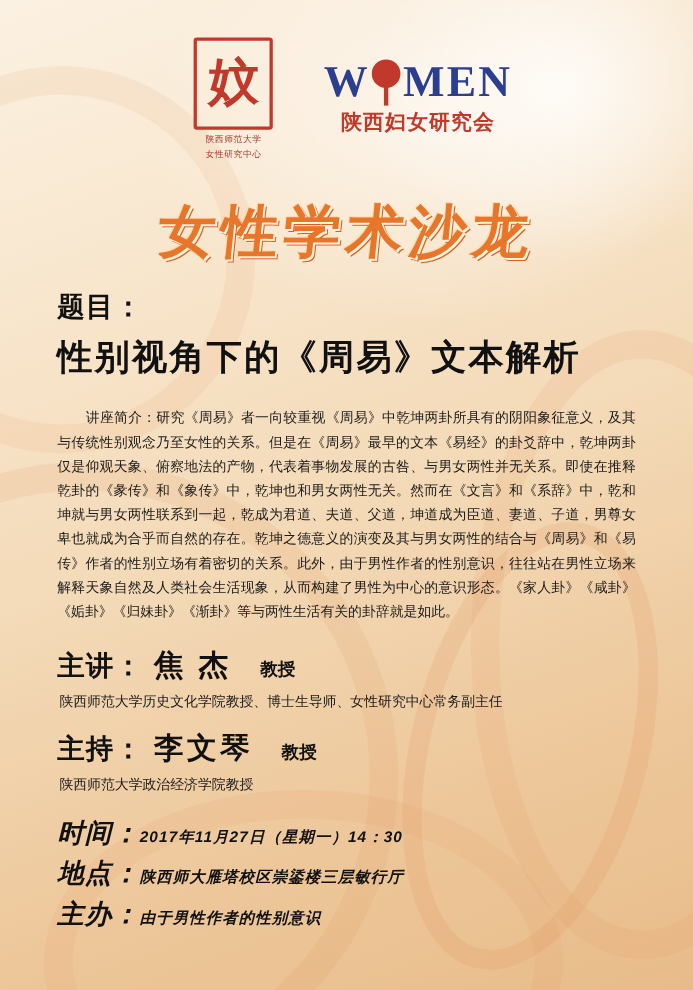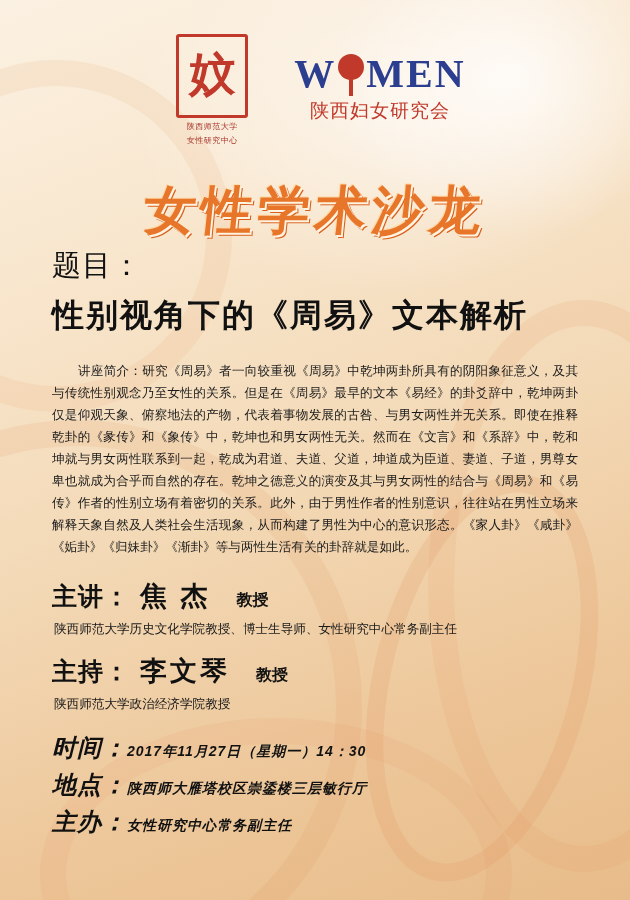--- a/index.html
+++ b/index.html
@@ -107,21 +107,21 @@
     content: "";
     position: absolute;
     left: 13px; top: 26px;
     width: 4px; height: 18px;
     background: #c0392b;
   }
   .women-sub {
     margin-top: 2px;
     color: #c0392b;
     font-size: 19px;
-    font-weight: normal;
+    font-weight: bold;
     letter-spacing: 1px;
   }
 
   
   .main-title {
     margin-top: 30px;
     text-align: center;
     font-family: "DejaVu Sans", sans-serif;
     font-size: 52px;
     font-weight: bold;
@@ -138,22 +138,23 @@
     text-align: center;
     font-size: 19px;
     font-weight: bold;
     color: #1d1d1d;
     letter-spacing: 1px;
   }
 
   
   .body-block { padding: 0 52px; }
   .subject-label {
-    font-size: 29px;
-    font-weight: normal;
+    margin-top: 16px;
+    font-size: 25px;
+    font-weight: bold;
     color: #111;
     letter-spacing: 1px;
   }
   .subject-title {
     margin-top: 8px;
     text-align: left;
     font-size: 32px;
     font-weight: bold;
     color: #111;
     letter-spacing: 2px;
@@ -282,20 +283,20 @@
         <div class="info-row">
           <span class="info-key">时间：</span>
           <span class="info-val">2017年11月27日（星期一）14：30</span>
         </div>
         <div class="info-row">
           <span class="info-key">地点：</span>
           <span class="info-val">陕西师大雁塔校区崇鋈楼三层敏行厅</span>
         </div>
         <div class="info-row">
           <span class="info-key">主办：</span>
-          <span class="info-val">女性研究中心常务副主任</span>
+          <span class="info-val">由于男性作者的性别意识</span>
         </div>
 
       </div>
     </div>
 
   </div>
 </div>
 
 </body></html>

